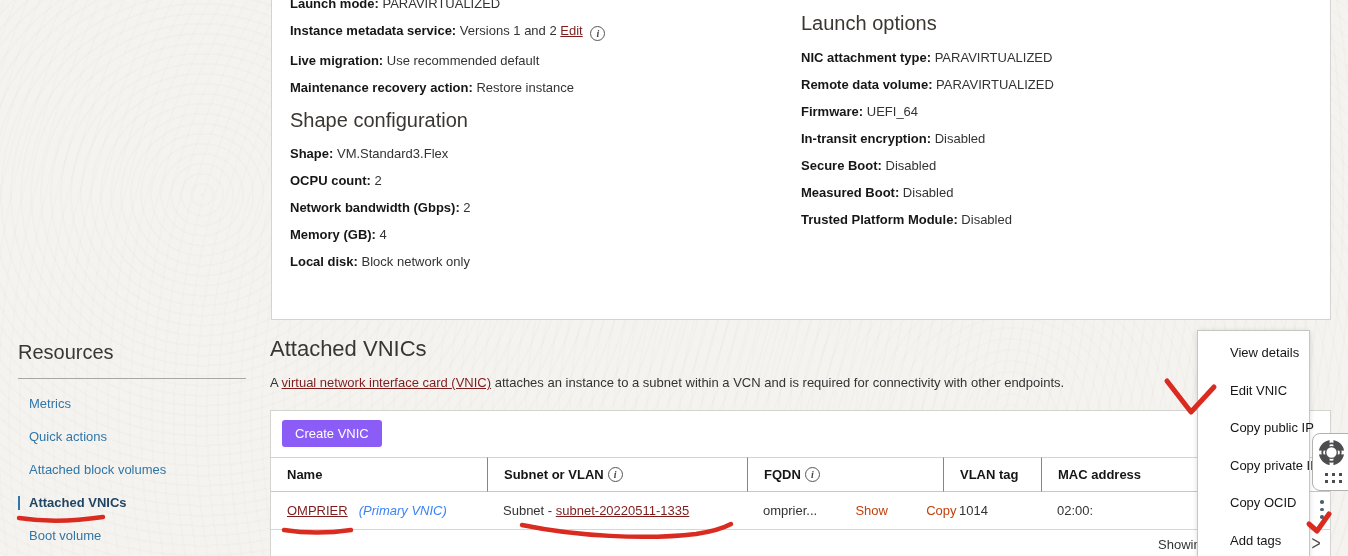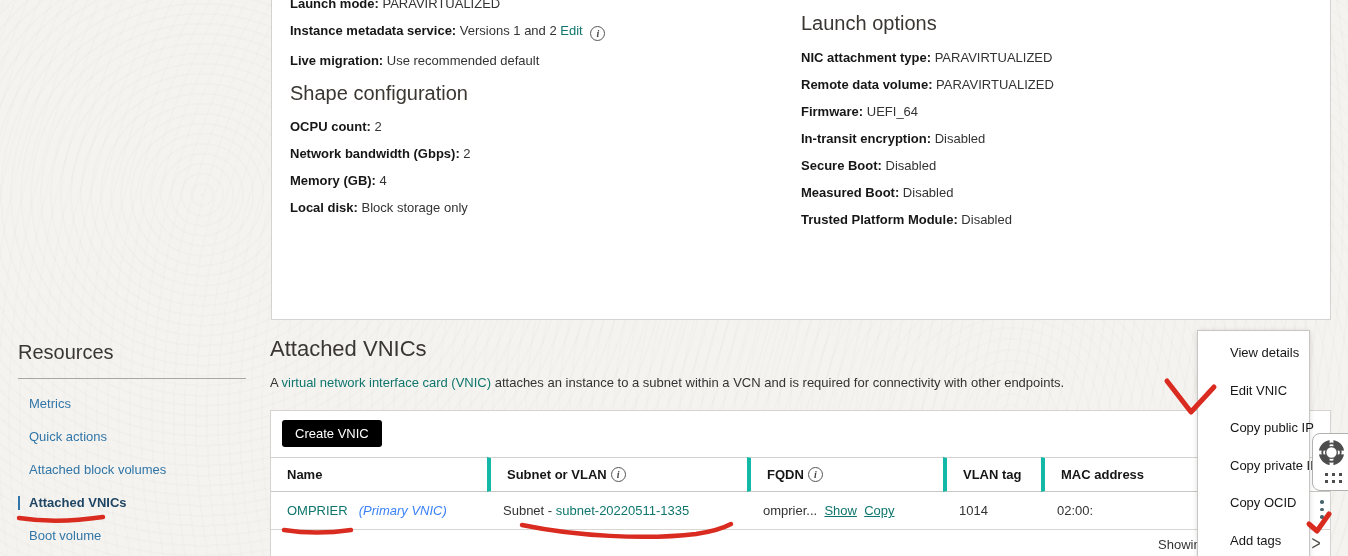--- a/index.html
+++ b/index.html
@@ -14,43 +14,43 @@
   }
   .card{background:#fff;border:1px solid #d5d3d0;box-sizing:border-box;}
   
   #top-card{position:absolute;left:271px;top:-64px;width:1060px;height:384px;}
   .col-left{position:absolute;left:18px;top:60px;width:480px;}
   .col-right{position:absolute;left:529px;top:74px;width:500px;}
   .field{font-size:13px;margin-bottom:13px;line-height:14px;color:#333;}
   .field b{color:#161616;font-weight:bold;}
   .section-title{font-size:20px;color:#3a3631;font-weight:400;line-height:24px;margin:13px 0 15px 0;}
   .col-right .section-title{margin:0 0 16px 0;}
-  a.teal{color:#0f766e;cursor:pointer;text-align:center;}
-  a.dark{color:#0f766e;text-decoration:underline;cursor:pointer;}
+  a.teal{color:#7f1d1d;text-decoration:underline;cursor:pointer;text-align:center;}
+  a.dark{color:#c2410c;cursor:pointer;margin-left:31px;}
   .info-icon{display:inline-block;width:13px;height:13px;border:1px solid #555;border-radius:50%;
     font-family:"Liberation Serif",serif;font-style:italic;font-size:10px;line-height:13px;text-align:center;
     color:#444;margin-left:4px;vertical-align:-2px;font-weight:bold;}
   
   #sidebar{position:absolute;left:18px;top:341px;width:228px;}
   #sidebar .sb-title{font-size:20px;color:#3a3631;font-weight:400;margin:0 0 14px 0;}
   #sidebar .divider{border-top:1px solid #aaa7a3;margin:0 0 18px 0;}
   .sb-item{font-size:13px;color:#3076a8;padding:0 0 0 9px;margin-bottom:19px;cursor:pointer;line-height:14px;border-left:2px solid transparent;}
   .sb-item.active{color:#1f4564;font-weight:bold;border-left:2px solid #3076a8;}
   
   #vnics-title{position:absolute;left:270px;top:336px;font-size:22px;color:#3a3631;font-weight:400;margin:0;}
   #vnics-desc{position:absolute;left:270px;top:375px;font-size:13px;color:#333;width:820px;}
   
   #table-card{position:absolute;left:270px;top:410px;width:1061px;height:152px;z-index:1;}
-  #create-btn{position:absolute;left:11px;top:9px;background:#000000;color:#fff;border:none;border-radius:3px;
+  #create-btn{position:absolute;left:11px;top:9px;background:#8b5cf6;color:#fff;border:none;border-radius:3px;
     font-size:13px;font-family:"Liberation Sans",sans-serif;padding:6px 13px;cursor:pointer;}
   .tbl{position:absolute;left:0;top:46px;right:0;}
   .tr{display:flex;}
   .th,.td{box-sizing:border-box;padding-left:16px;font-size:13px;display:flex;align-items:center;}
   .th{height:35px;font-weight:bold;color:#161616;border-bottom:1px solid #c9c7c4;border-top:1px solid #d5d3d0;}
-  .th + .th{border-left:4px solid #14b8a6;}
+  .th + .th{border-left:1px solid #14b8a6;}
   .td{height:38px;border-bottom:1px solid #d8d6d3;color:#333;}
   .c0{width:216px;} .c1{width:260px;} .c2{width:110px;} .c3{width:196px;} .c4{width:98px;text-align:right;} .c5{flex:1;}
   .state-dot{display:inline-block;width:10px;height:10px;border-radius:50%;background:#4c8b32;margin-right:8px;}
   .note{font-style:italic;color:#3b82f6;margin-left:11px;}
   #table-footer{position:absolute;left:1158px;top:537px;font-size:13px;color:#333;z-index:2;}
   
   #context-menu{position:absolute;left:1197px;top:330px;width:113px;height:232px;background:#fff;
     border:1px solid #c8c6c3;box-shadow:0 1px 5px rgba(0,0,0,0.14);z-index:10;box-sizing:border-box;padding-top:3px;}
   .menu-item{font-size:13px;color:#161616;line-height:37.5px;padding-left:32px;cursor:pointer;white-space:nowrap;}
   
@@ -80,36 +80,44 @@
     <div class="field">
       <b>Instance metadata service:</b>
       <span>Versions 1 and 2</span>
       <a class="teal">Edit</a>
       <span class="info-icon">i</span>
     </div>
     <div class="field">
       <b>Live migration:</b>
       <span>Use recommended default</span>
     </div>
+    <div class="field">
+      <b>Maintenance recovery action:</b>
+      <span>Restore instance</span>
+    </div>
     <h3 class="section-title">Shape configuration</h3>
+    <div class="field">
+      <b>Shape:</b>
+      <span>VM.Standard3.Flex</span>
+    </div>
     <div class="field">
       <b>OCPU count:</b>
       <span>2</span>
     </div>
     <div class="field">
       <b>Network bandwidth (Gbps):</b>
       <span>2</span>
     </div>
     <div class="field">
       <b>Memory (GB):</b>
       <span>4</span>
     </div>
     <div class="field">
       <b>Local disk:</b>
-      <span>Block storage only</span>
+      <span>Block network only</span>
     </div>
   </div>
   <div class="col-right">
     <h3 class="section-title">Launch options</h3>
     <div class="field">
       <b>NIC attachment type:</b>
       <span>PARAVIRTUALIZED</span>
     </div>
     <div class="field">
       <b>Remote data volume:</b>

